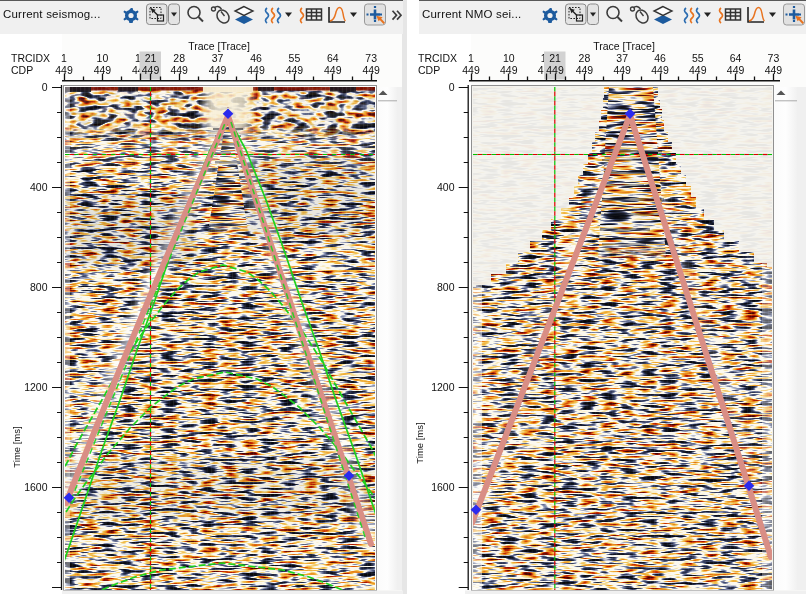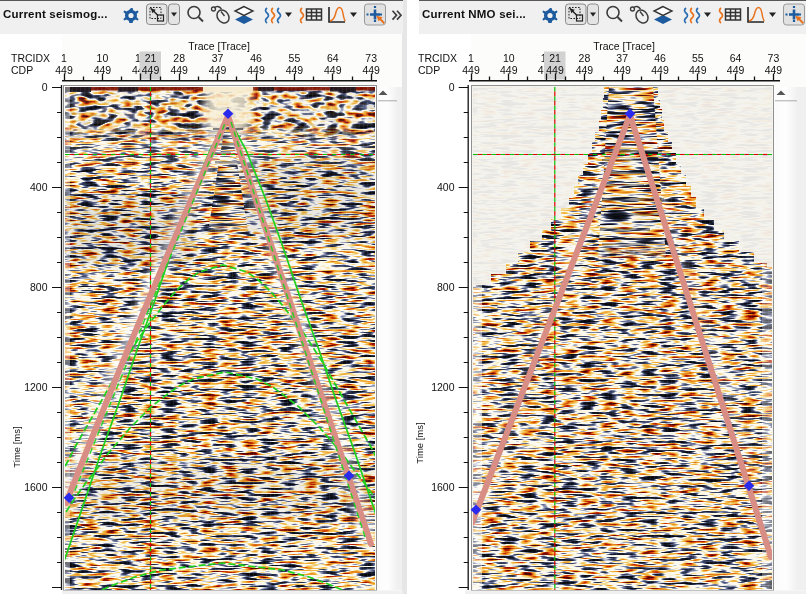--- a/index.html
+++ b/index.html
@@ -1,16 +1,16 @@
 <!DOCTYPE html>
 <html><head><meta charset="utf-8"><style>
  html,body{margin:0;padding:0;width:806px;height:594px;overflow:hidden;background:#fff;
    font-family:"Liberation Sans",sans-serif}
  .tb{position:absolute;top:0;height:33px;width:403px;background:#f0f0f0;border-top:1.5px solid #585858}
- .ttl{position:absolute;left:3px;top:7px;font-size:11.5px;font-weight:bold;color:#101010;letter-spacing:0.2px}
+ .ttl{position:absolute;left:3px;top:7px;font-size:11.5px;font-weight:normal;color:#101010;letter-spacing:0.2px}
  svg text{font-family:"Liberation Sans",sans-serif}
 </style></head><body>
 <svg width="806" height="594" style="position:absolute;left:0;top:0">
 <defs>
  <filter id="fse" x="0%" y="0%" width="100%" height="100%" color-interpolation-filters="sRGB">
   <feTurbulence type="fractalNoise" baseFrequency="0.050 0.34" numOctaves="2" seed="11"></feTurbulence>
   <feColorMatrix type="matrix" values="0 0 0 1 0 0 0 0 1 0 0 0 0 1 0 0 0 0 0 1"></feColorMatrix>
   <feComponentTransfer>
           <feFuncR type="table" tableValues="0.024 0.024 0.024 0.024 0.024 0.024 0.024 0.024 0.024 0.024 0.024 0.024 0.024 0.024 0.027 0.032 0.038 0.043 0.049 0.055 0.069 0.100 0.133 0.166 0.211 0.291 0.375 0.479 0.641 0.818 0.992 0.992 0.992 0.992 0.992 0.978 0.967 0.958 0.950 0.946 0.942 0.939 0.921 0.893 0.863 0.806 0.742 0.640 0.540 0.442 0.344 0.290 0.290 0.290 0.290 0.290 0.290 0.290 0.290 0.290 0.290 0.290 0.290 0.290 0.290"></feFuncR>
           <feFuncG type="table" tableValues="0.027 0.027 0.027 0.027 0.027 0.027 0.027 0.027 0.027 0.027 0.027 0.027 0.027 0.027 0.031 0.039 0.046 0.054 0.061 0.069 0.086 0.122 0.160 0.198 0.247 0.328 0.413 0.516 0.668 0.831 0.980 0.980 0.980 0.980 0.980 0.941 0.887 0.830 0.777 0.728 0.681 0.635 0.560 0.462 0.365 0.228 0.113 0.091 0.068 0.046 0.024 0.012 0.012 0.012 0.012 0.012 0.012 0.012 0.012 0.012 0.012 0.012 0.012 0.012 0.012"></feFuncG>

